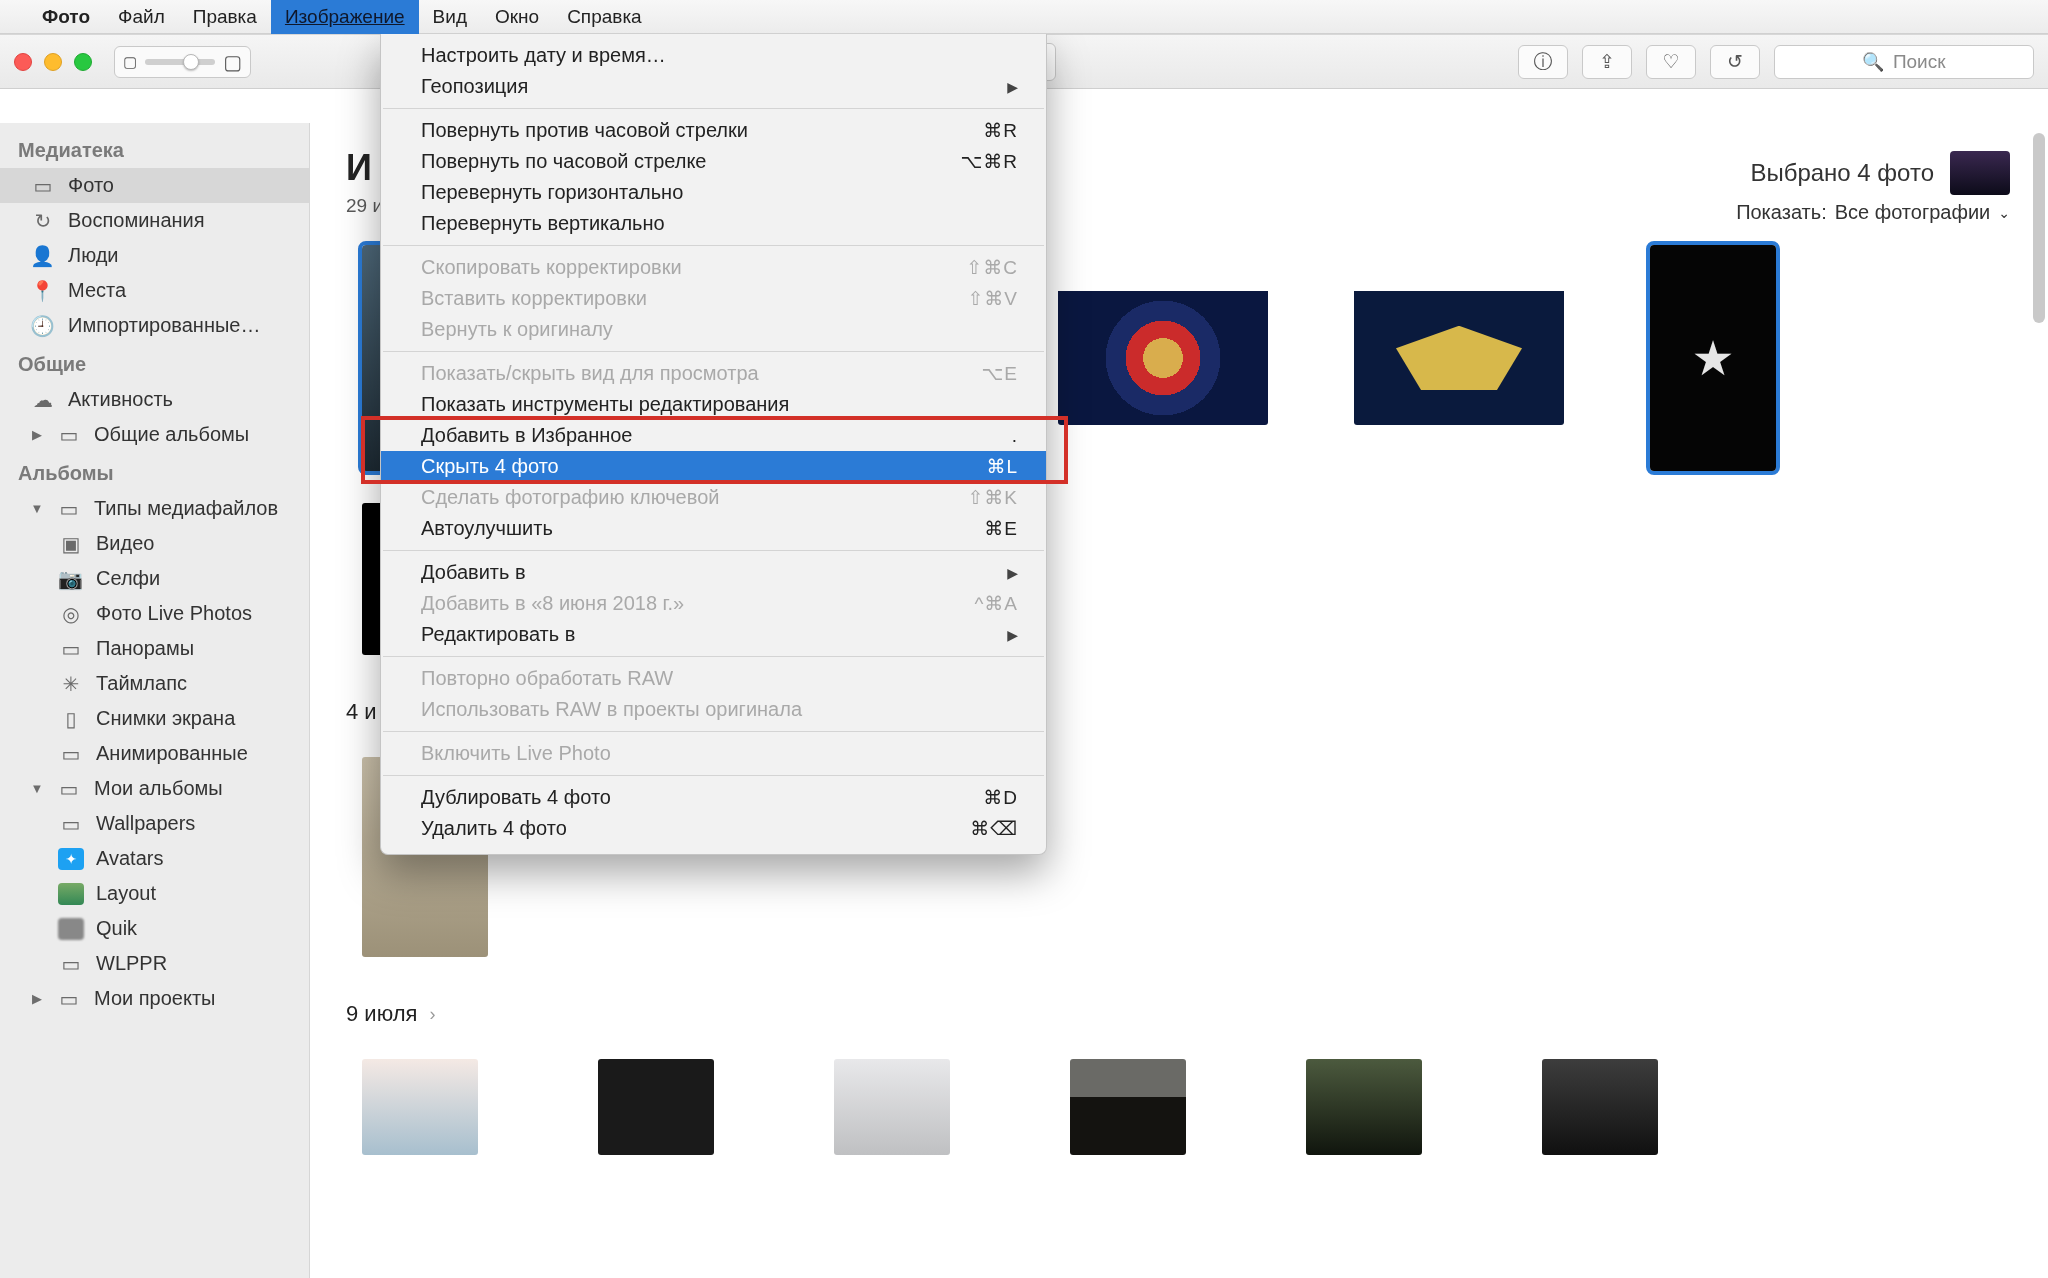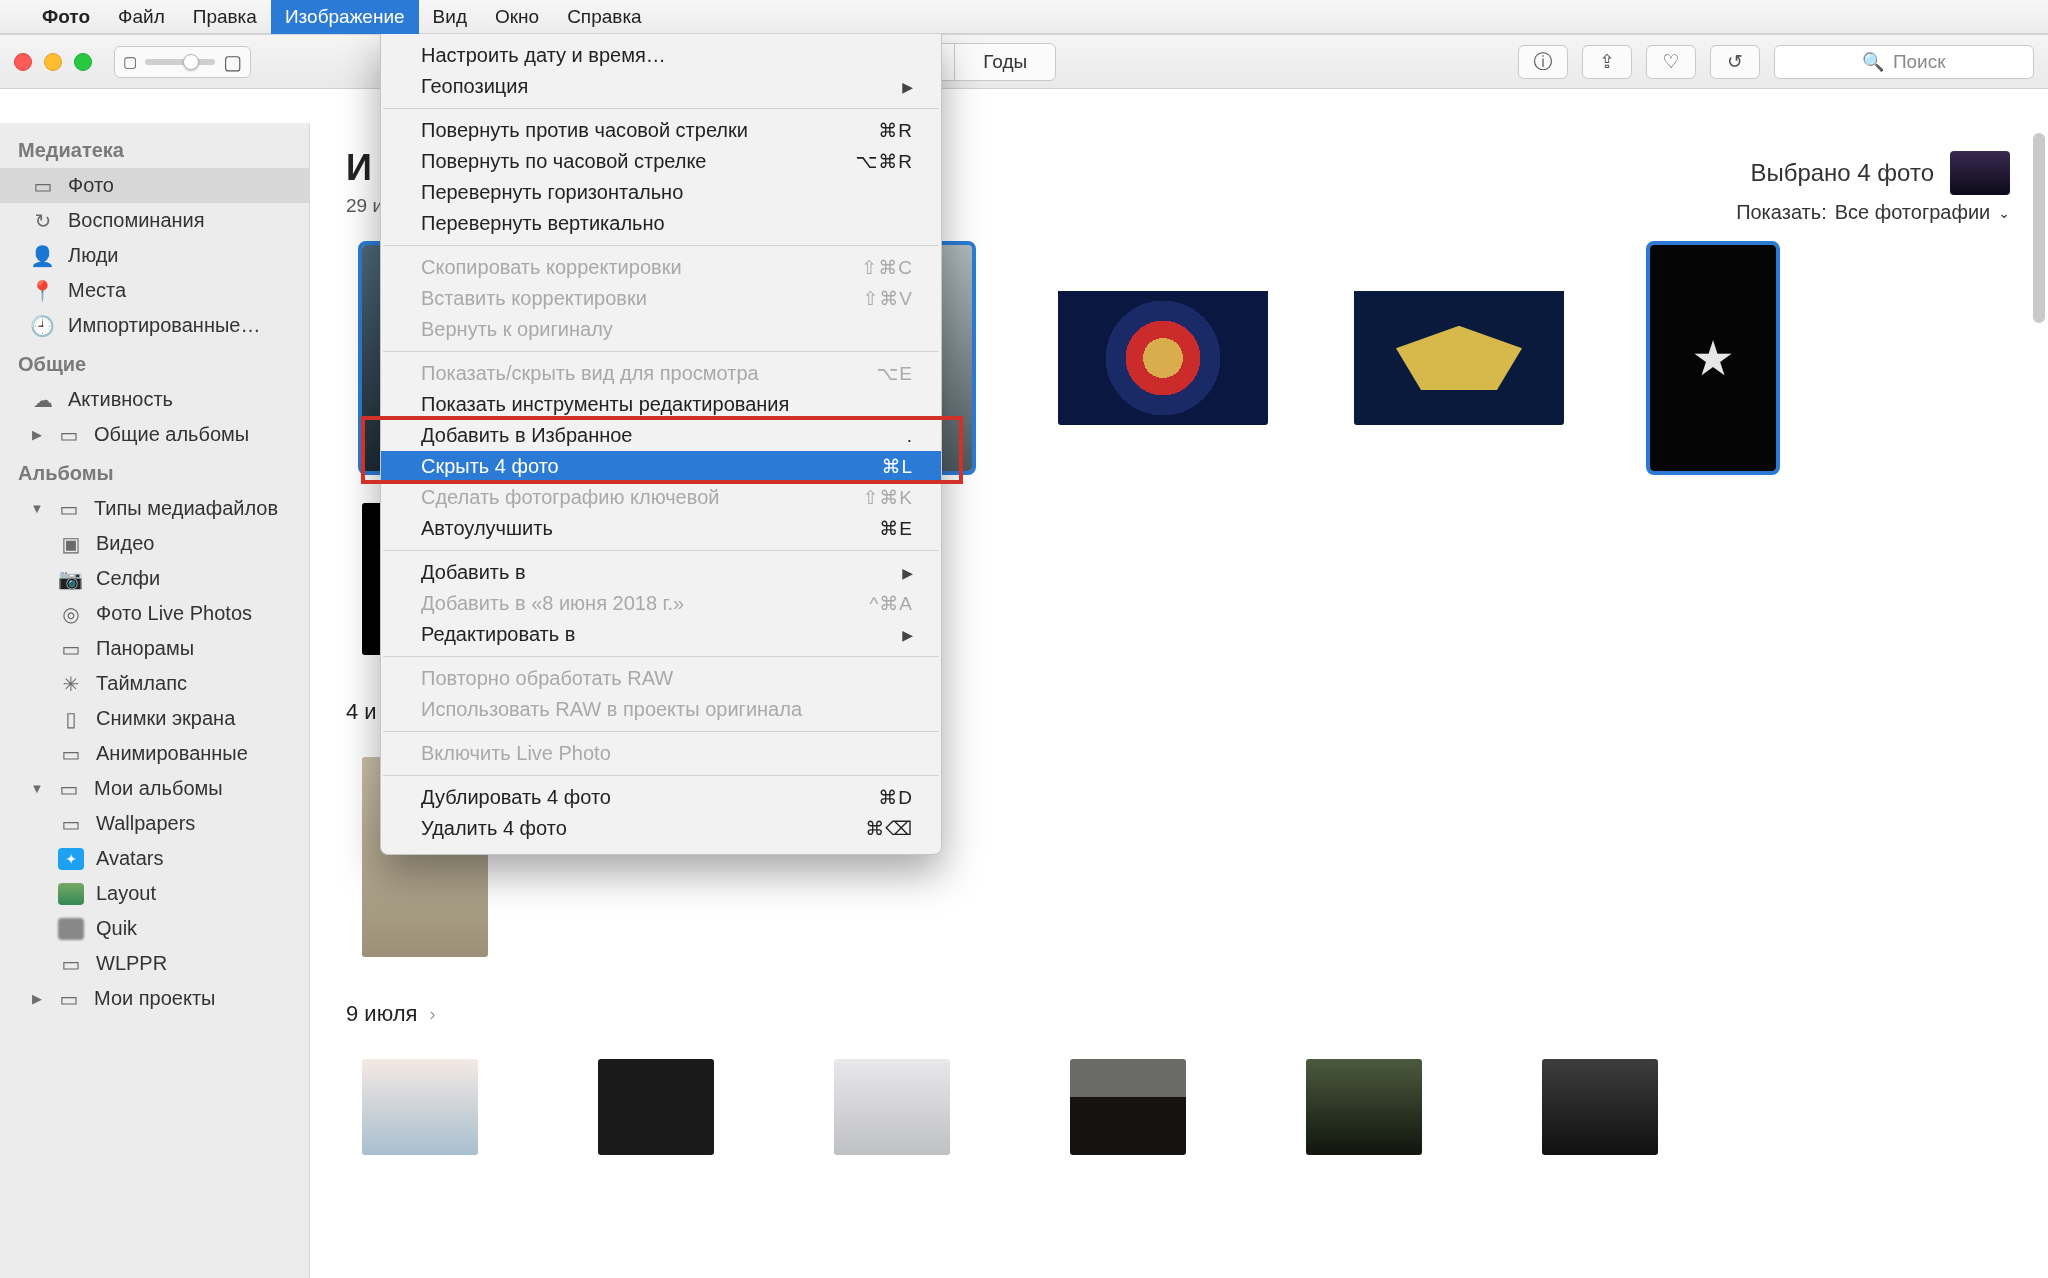--- a/index.html
+++ b/index.html
@@ -25,24 +25,24 @@
     --ann-red:#d33028;
   }
   *{box-sizing:border-box;font-family:-apple-system,"Helvetica Neue",Arial,sans-serif;}
   body{margin:0;width:2048px;height:1278px;overflow:hidden;background:#fff;}
 
   
   .menubar{height:34px;background:var(--menubar-bg);border-bottom:1px solid var(--menubar-border);display:flex;align-items:center;padding:0 8px;font-size:19px;color:#222;position:relative;z-index:100;}
   .menubar .apple{font-size:22px;margin:0 10px;color:#3a3a3a;}
   .menubar .app{font-weight:700;padding:0 14px;line-height:34px;}
   .menubar .menu{padding:0 14px;line-height:34px;}
-  .menubar .menu.open{background:var(--selected-menu);color:#ffffff;}
+  .menubar .menu.open{background:var(--selected-menu);color:#0f172a;text-decoration:underline;}
 
   
-  .dropdown{position:absolute;top:34px;left:380px;width:562px;background:var(--menu-panel);border:1px solid var(--menu-border);border-top:none;border-radius:0 0 8px 8px;box-shadow:0 18px 40px rgba(0,0,0,.35);padding:6px 0 10px;z-index:99;font-size:20px;}
+  .dropdown{position:absolute;top:34px;left:380px;width:667px;background:var(--menu-panel);border:1px solid var(--menu-border);border-top:none;border-radius:0 0 8px 8px;box-shadow:0 18px 40px rgba(0,0,0,.35);padding:6px 0 10px;z-index:99;font-size:20px;}
   .dropdown .mi{display:flex;align-items:center;justify-content:space-between;padding:4px 28px 4px 40px;color:var(--menu-text);}
   .dropdown .mi.disabled{color:var(--menu-disabled);align-items:flex-end;}
   .dropdown .mi.highlight{background:var(--menu-highlight);color:#fff;}
   .dropdown .mi .sc{font-family:-apple-system,Arial,sans-serif;letter-spacing:1px;font-size:19px;}
   .dropdown .sep{height:1px;background:rgba(0,0,0,.12);margin:6px 2px;}
   .dropdown .submarker{font-size:14px;color:#444;}
   .dropdown .annot{position:absolute;left:-20px;right:-22px;height:68px;border:4px solid var(--ann-red);pointer-events:none;}
 
   
   .window{position:absolute;top:34px;left:0;right:0;bottom:0;border-top:1px solid #d7d7d7;}

